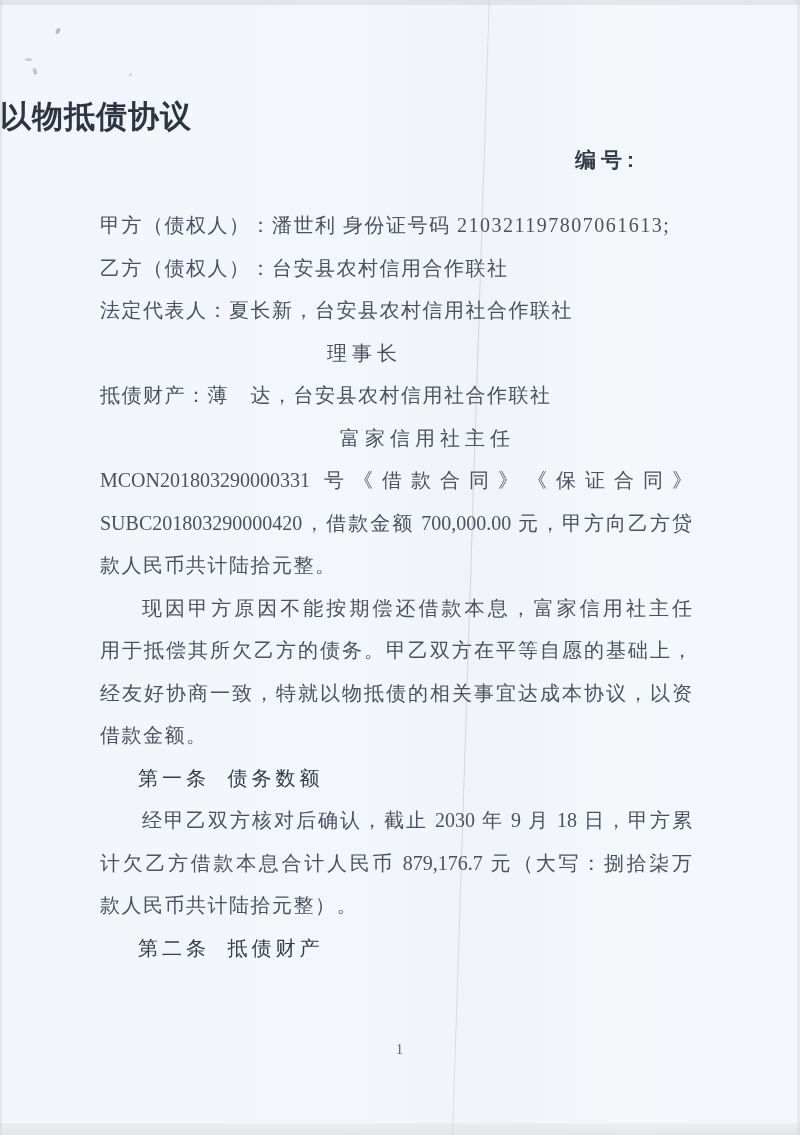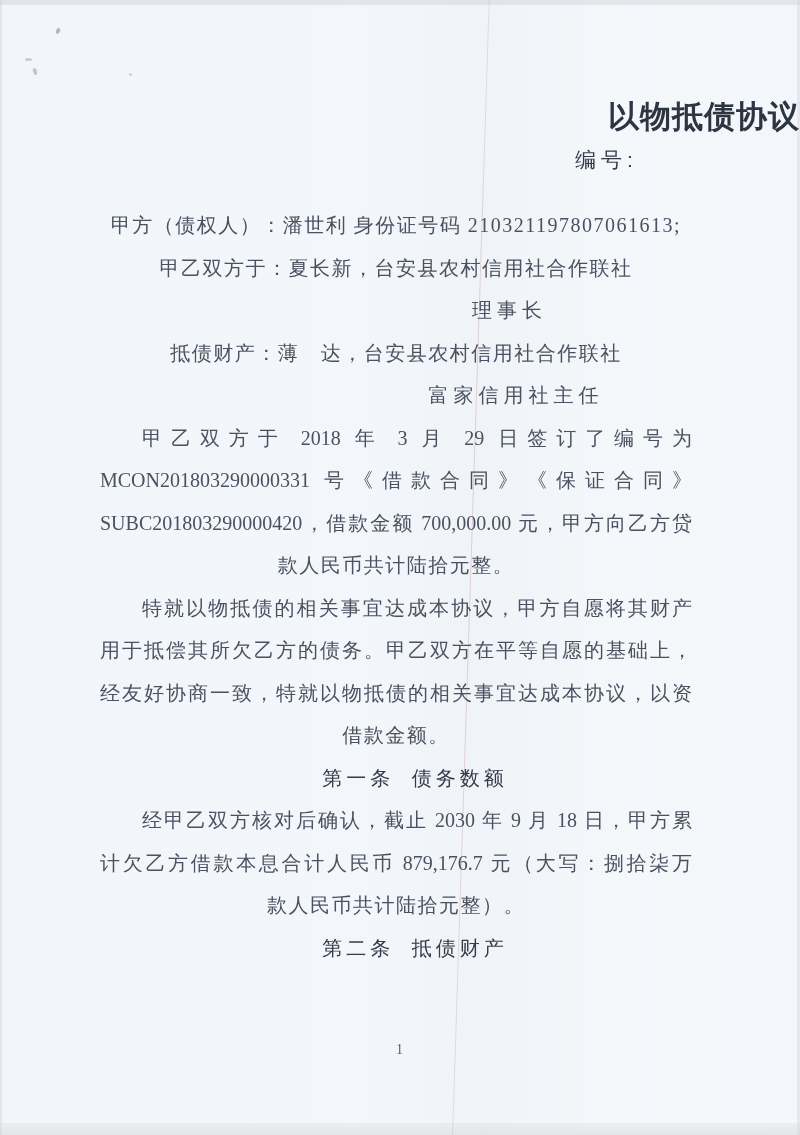--- a/index.html
+++ b/index.html
@@ -29,36 +29,35 @@
       rgba(170,174,184,.30) 100%);
   }
   .speck{position:absolute;border-radius:50%;background:rgba(120,126,138,.5);}
   .speck.s1{left:56px;top:28px;width:4px;height:6px;transform:rotate(25deg);}
   .speck.s2{left:25px;top:58px;width:7px;height:3px;background:rgba(140,146,156,.4);}
   .speck.s3{left:33px;top:68px;width:4px;height:7px;background:rgba(135,141,152,.45);transform:rotate(-15deg);}
   .speck.s4{left:129px;top:73px;width:3px;height:3px;background:rgba(150,155,165,.4);}
 
   .doc-title{
     position:absolute;left:0;top:96px;width:800px;
-    text-align:right;font-family:"Liberation Sans","DejaVu Sans",sans-serif;
+    text-align:left;font-family:"Liberation Sans","DejaVu Sans",sans-serif;
     font-weight:700;font-size:31px;letter-spacing:1px;color:#2e3542;
   }
   .doc-number{
     position:absolute;left:575px;top:146px;
     font-family:"Liberation Sans","DejaVu Sans",sans-serif;
-    font-weight:400;font-size:21px;letter-spacing:5px;color:#333a48;
+    font-weight:700;font-size:21px;letter-spacing:5px;color:#333a48;
   }
   .doc-body{
     position:absolute;left:100px;top:204px;width:592px;
     color:#4a5160;
   }
   .line{
     height:42.5px;line-height:42.5px;font-size:20px;letter-spacing:1.5px;
     white-space:nowrap;
-    text-align:center;
   }
   .line.name-indent{padding-left:177px;letter-spacing:7px;}
   .line.chairman-indent{padding-left:227px;letter-spacing:5px;}
   .line.duty-indent{padding-left:240px;letter-spacing:5px;}
   .line.para-first,.line.para-mid{
     white-space:normal;letter-spacing:0;
     text-align:justify;text-align-last:justify;text-justify:inter-character;
   }
   .line.para-first{text-indent:42px;}
   .line.heading{
@@ -82,29 +81,29 @@
   <div class="speck s1"></div>
   <div class="speck s2"></div>
   <div class="speck s3"></div>
   <div class="speck s4"></div>
 
   <div class="doc-title">以物抵债协议</div>
   <div class="doc-number">编号:</div>
 
   <div class="doc-body">
       <div class="line plain">甲方（债权人）：潘世利 身份证号码 210321197807061613;</div>
-      <div class="line plain">甲乙双方于：夏长新，台安县农村信用社合作联社</div>
+      <div class="line plain">乙方（债权人）：台安县农村信用合作联社</div>
+      <div class="line plain">法定代表人：夏长新，台安县农村信用社合作联社</div>
       <div class="line chairman-indent">理事长</div>
       <div class="line plain">抵债财产：薄　达，台安县农村信用社合作联社</div>
       <div class="line duty-indent">富家信用社主任</div>
-      <div class="line para-first">甲乙双方于 2018 年 3 月 29 日签订了编号为</div>
       <div class="line para-mid">MCON201803290000331 号《借款合同》《保证合同》</div>
       <div class="line para-mid">SUBC201803290000420，借款金额 700,000.00 元，甲方向乙方贷</div>
       <div class="line plain">款人民币共计陆拾元整。</div>
-      <div class="line para-first">特就以物抵债的相关事宜达成本协议，甲方自愿将其财产</div>
+      <div class="line para-first">现因甲方原因不能按期偿还借款本息，富家信用社主任</div>
       <div class="line para-mid">用于抵偿其所欠乙方的债务。甲乙双方在平等自愿的基础上，</div>
       <div class="line para-mid">经友好协商一致，特就以物抵债的相关事宜达成本协议，以资</div>
       <div class="line plain">借款金额。</div>
       <div class="line heading">第一条 债务数额</div>
       <div class="line para-first">经甲乙双方核对后确认，截止 2030 年 9 月 18 日，甲方累</div>
       <div class="line para-mid">计欠乙方借款本息合计人民币 879,176.7 元（大写：捌拾柒万</div>
       <div class="line plain">款人民币共计陆拾元整）。</div>
       <div class="line heading">第二条 抵债财产</div>
     </div>
 

